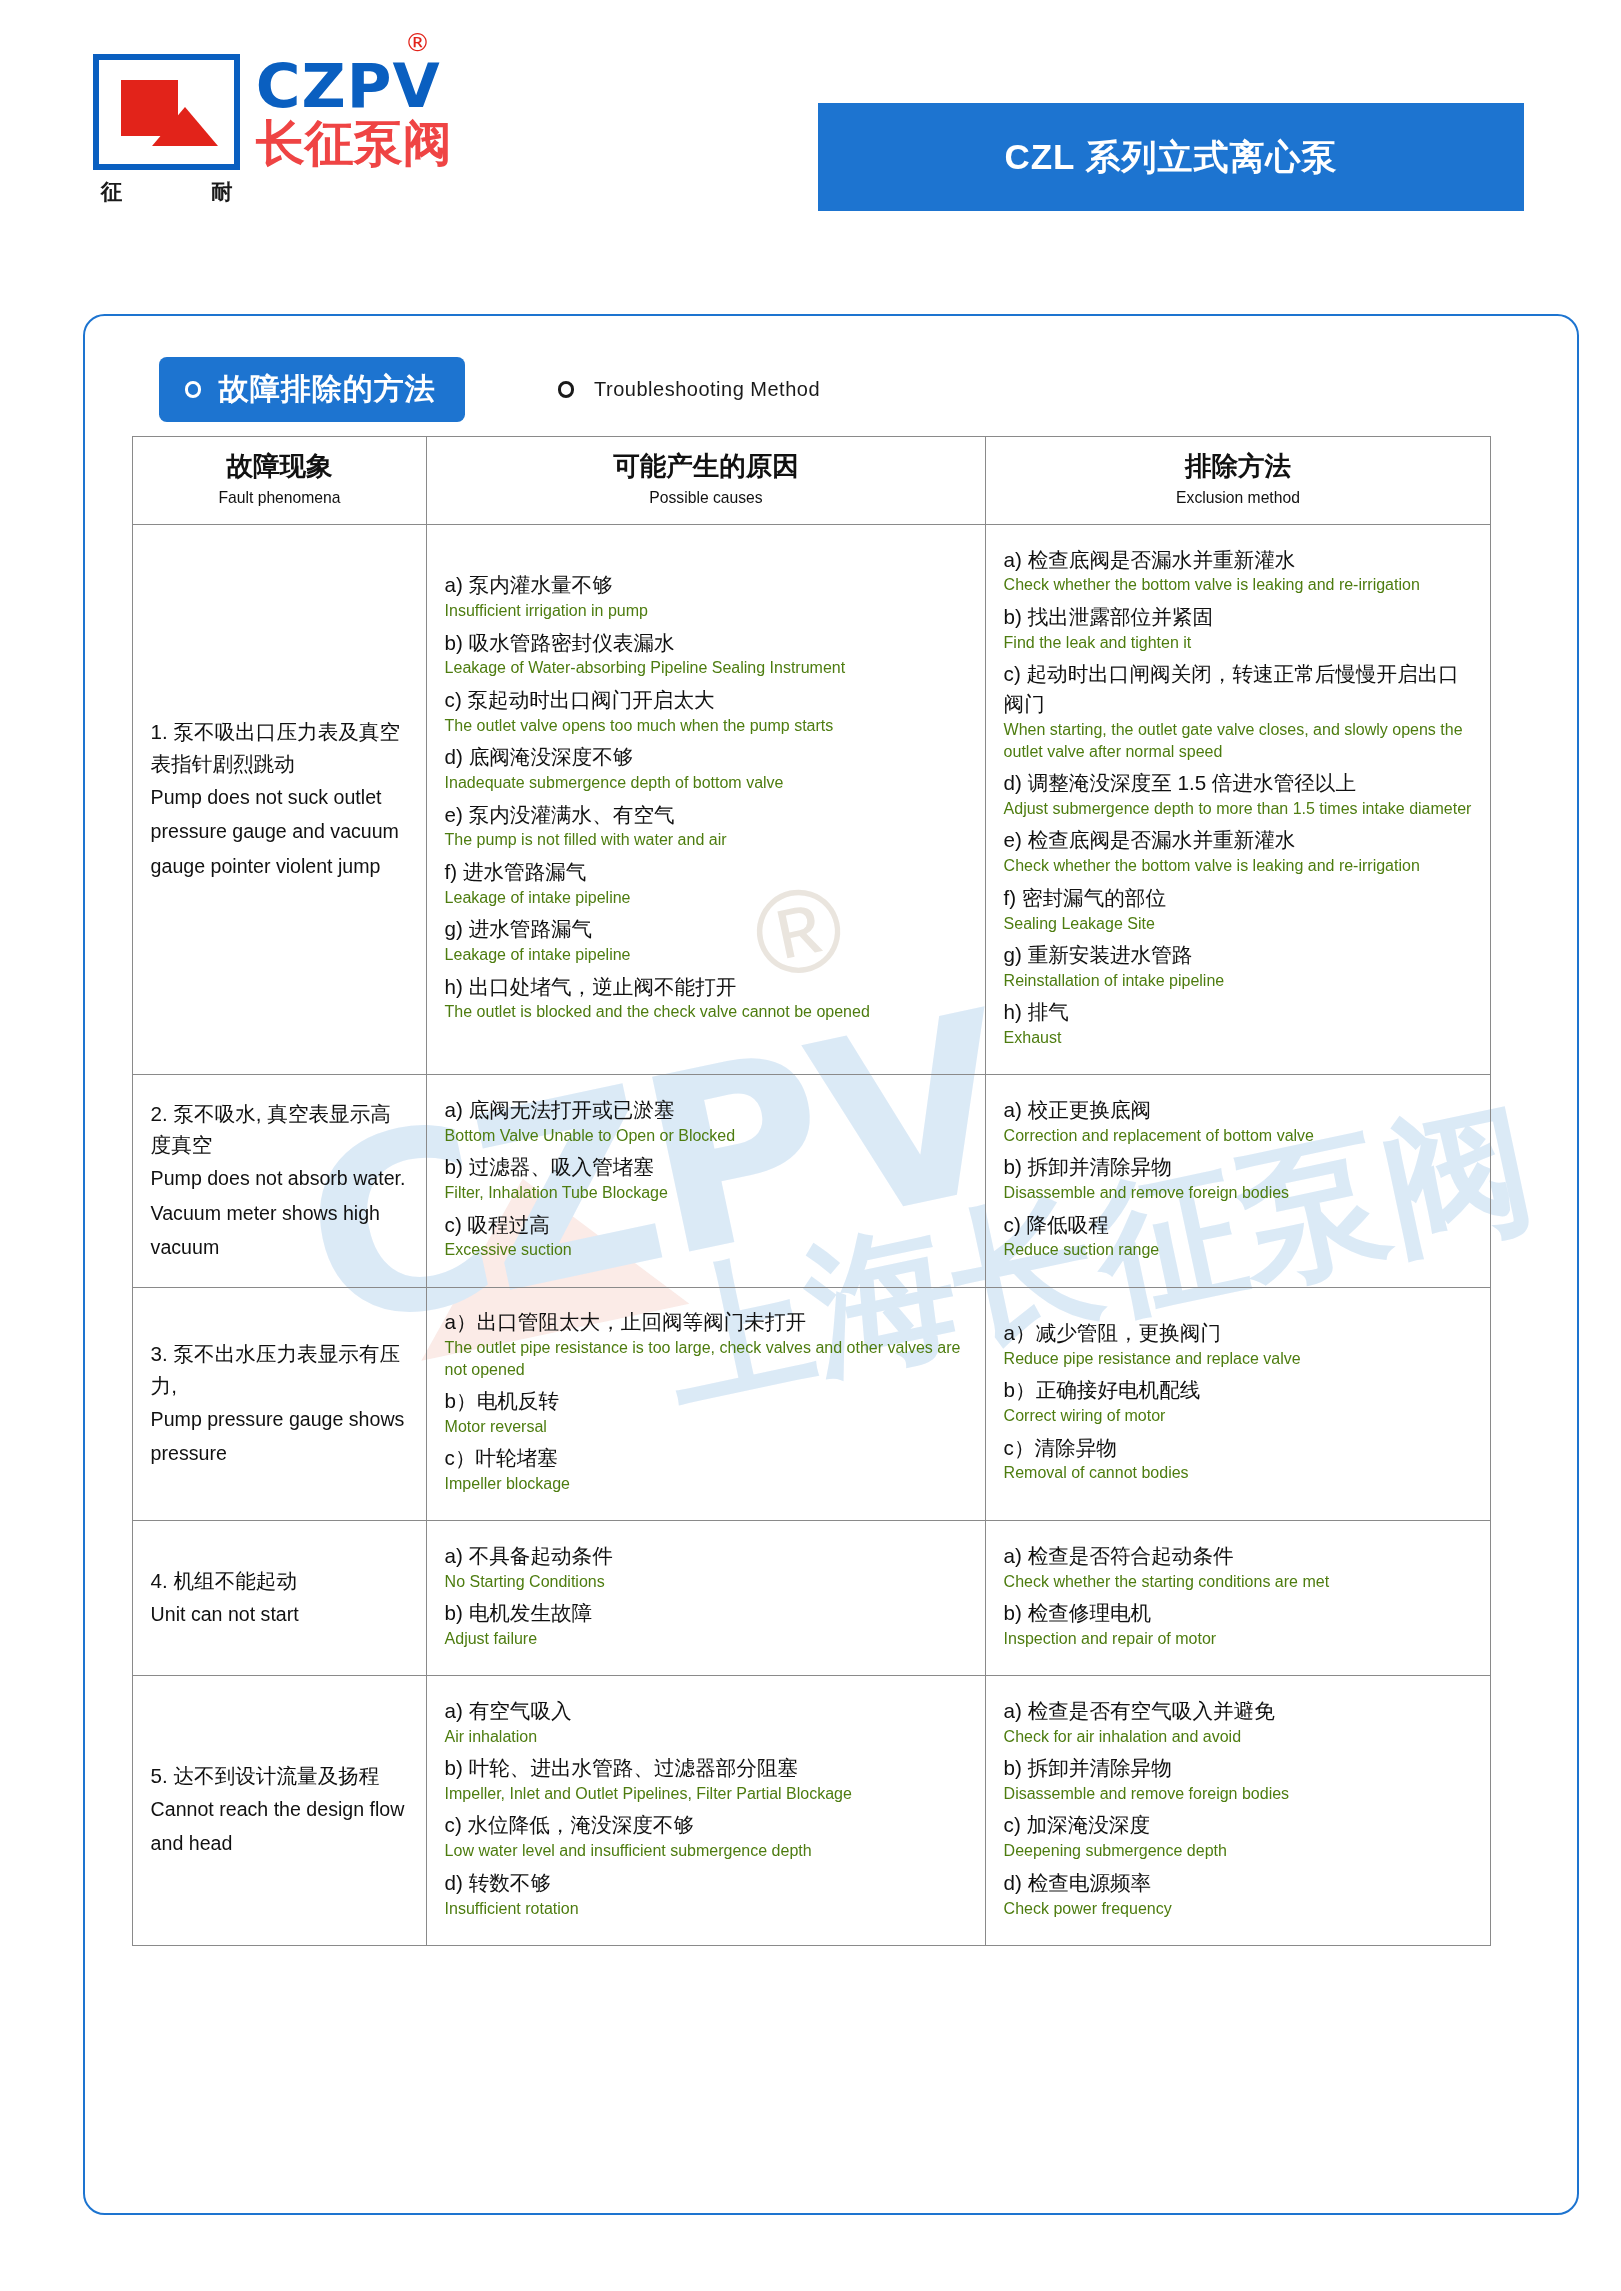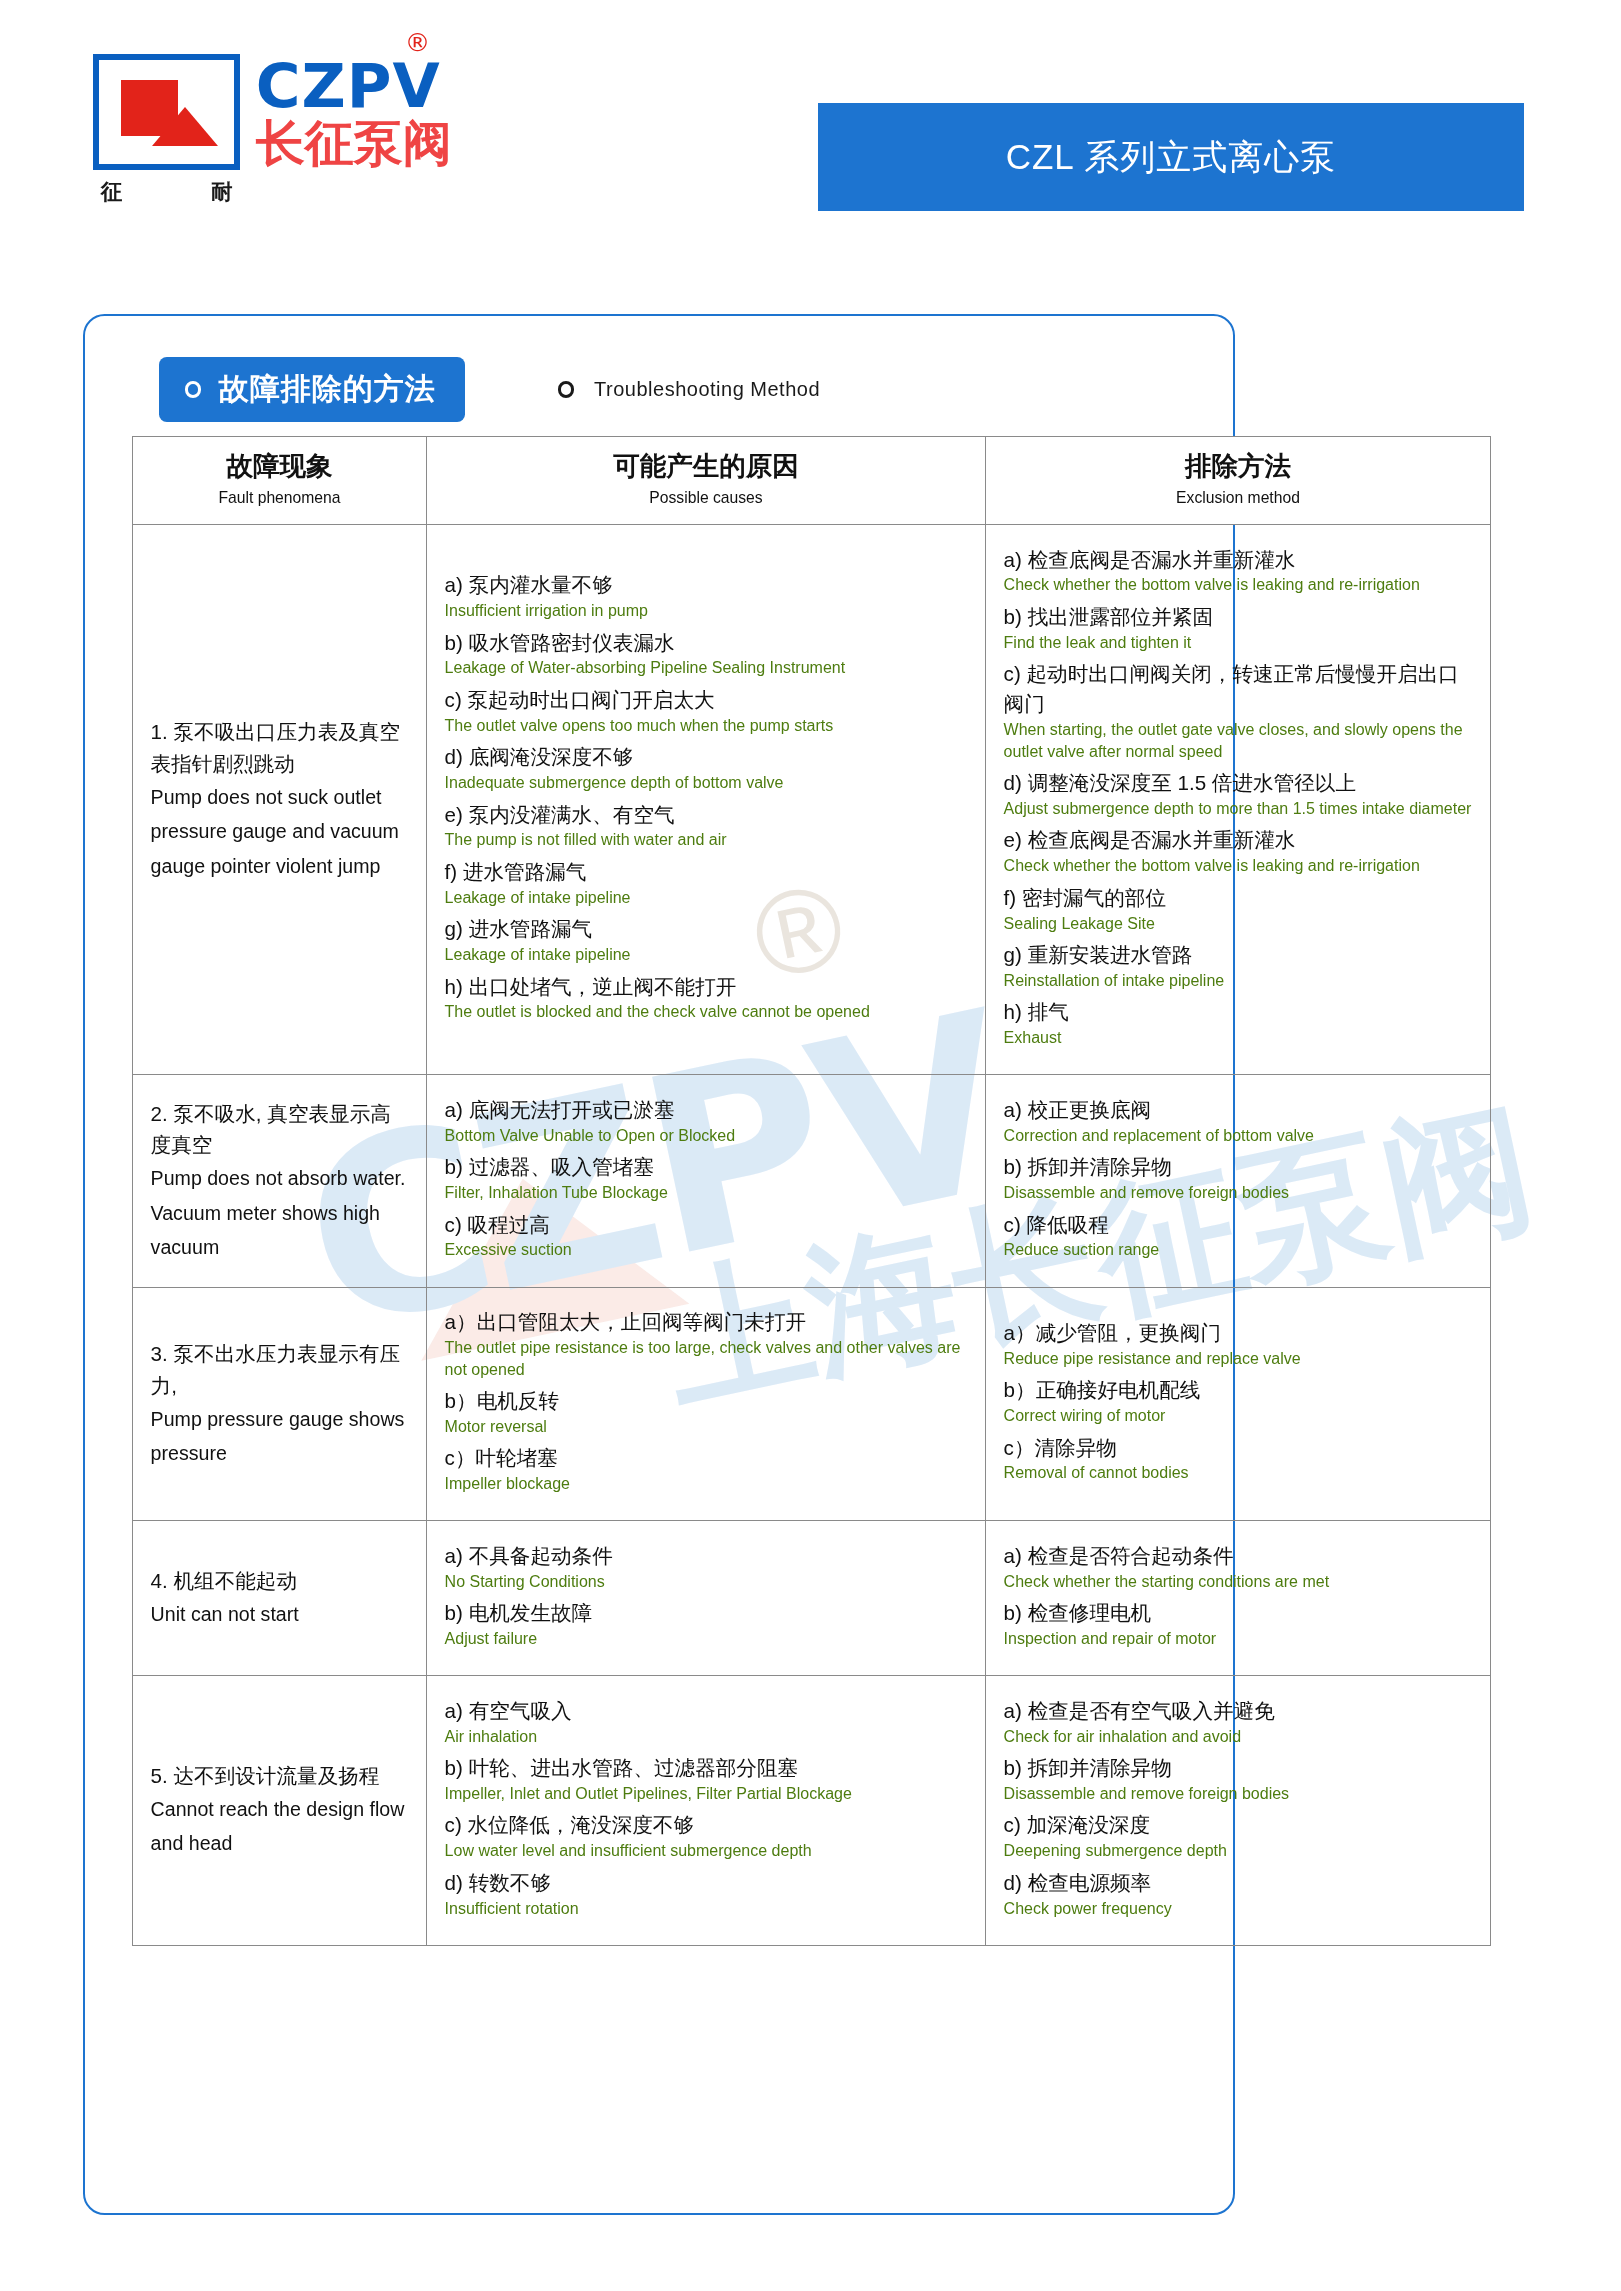--- a/index.html
+++ b/index.html
@@ -118,21 +118,21 @@
     height: 108px;
     background: #1d74d0;
     color: #ffffff;
     text-align: center;
     display: flex;
     flex-direction: column;
     justify-content: center;
   }
   .title-cn {
     font-size: 35px;
-    font-weight: normal;
+    font-weight: bold;
     letter-spacing: 1px;
     line-height: 1.25;
   }
   .title-en {
     font-size: 24.5px;
     font-weight: bold;
     letter-spacing: 0.2px;
     line-height: 1.3;
   }
 
@@ -187,21 +187,21 @@
     border-bottom: 157px solid #f2c9c0;
     transform: rotate(-12deg);
     opacity: 0.7;
   }
 
   
   .card {
     position: absolute;
     left: 83px;
     top: 314px;
-    width: 1152px;
+    width: 1496px;
     height: 1901px;
     border: 2.9px solid #1d74d0;
     border-radius: 21.6px;
     box-sizing: border-box;
     background: transparent;
     z-index: 1;
   }
 
   .section-head {
     display: flex;

